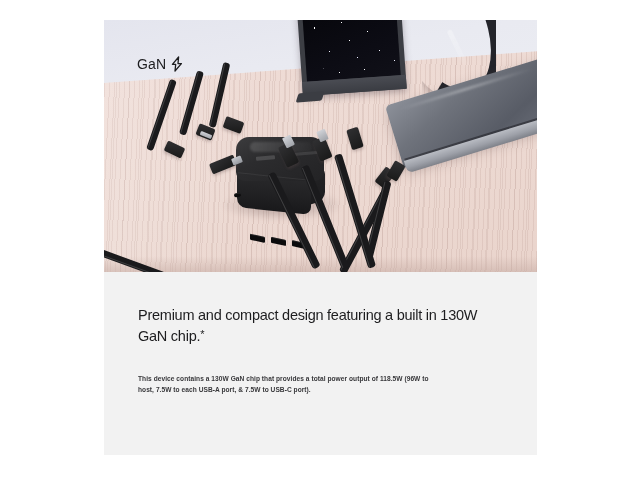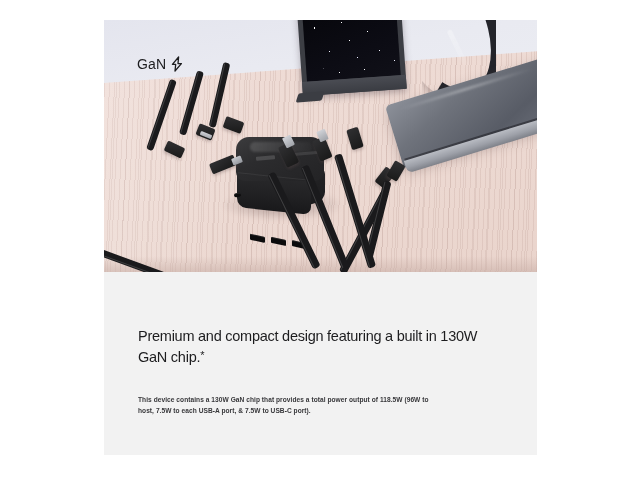--- a/index.html
+++ b/index.html
@@ -324,21 +324,20 @@
     padding:33px 34px 0 34px;
   }
   .headline {
     font-size:22px;
     font-weight:500;
     color:#1d1d1f;
     letter-spacing:-.5px;
     line-height:1.1;
   }
   .subhead {
-    margin-top:21px;
     font-size:14.5px;
     font-weight:500;
     color:#1d1d1f;
     letter-spacing:-.25px;
     line-height:1.42;
     max-width:372px;
   }
   .subhead .ast {
     font-size:11px;
     vertical-align:top;

